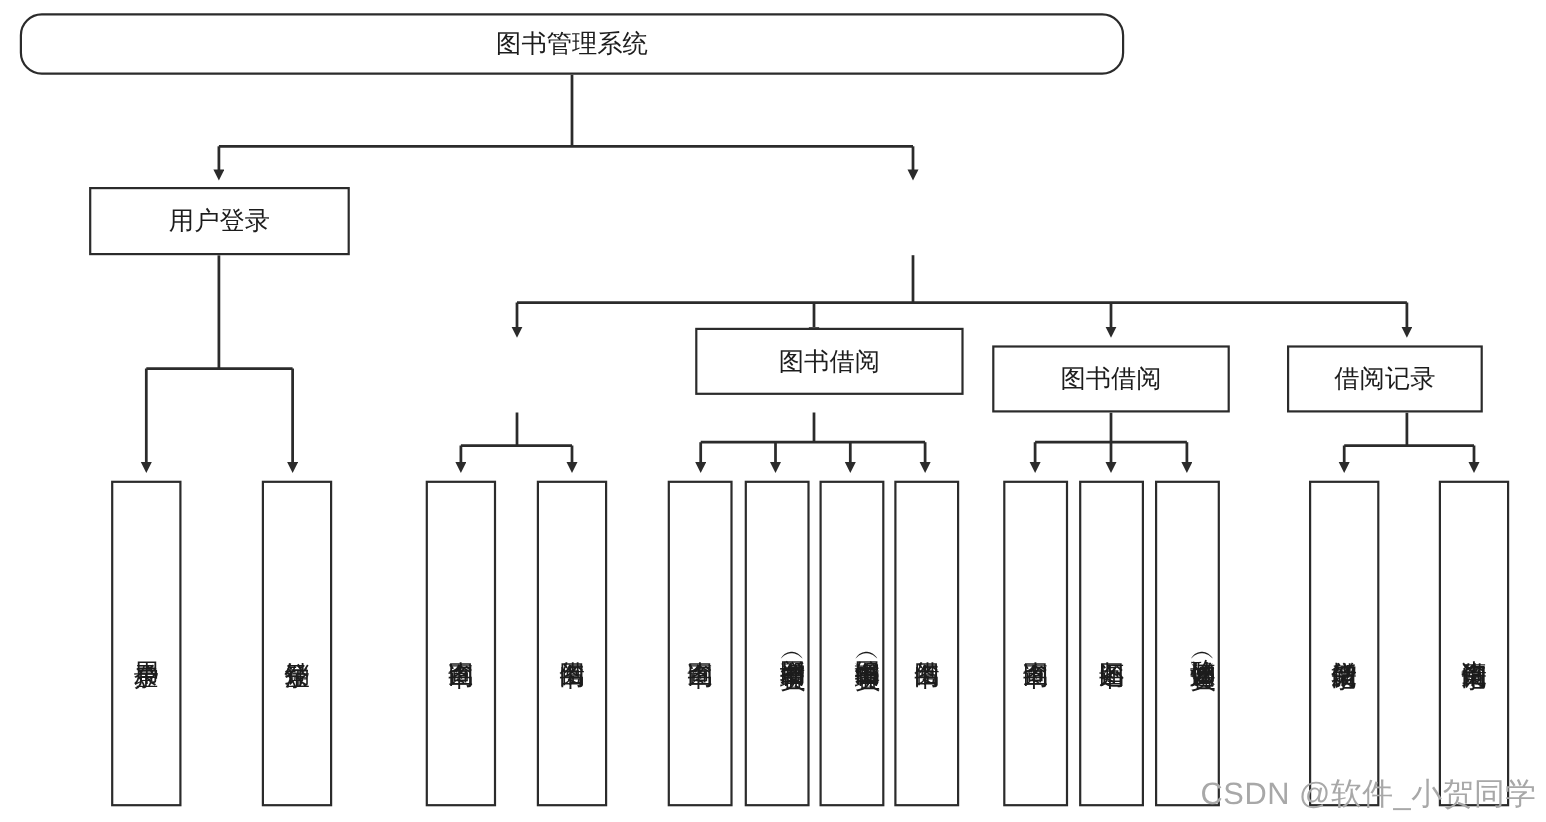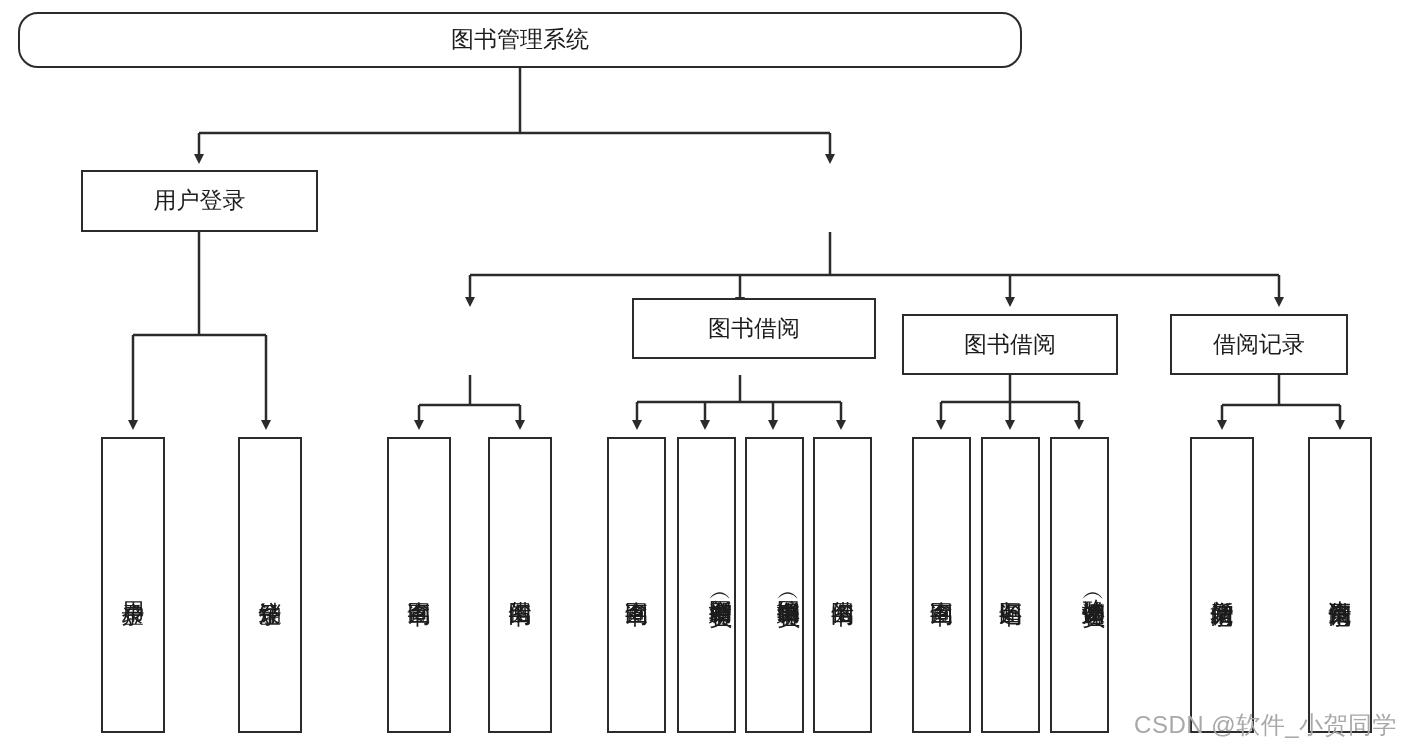--- a/index.html
+++ b/index.html
@@ -55,21 +55,21 @@
     justify-content: center;
   }
   .node .label {
     display: block;
     white-space: pre-line;
   }
   #watermark {
     position: absolute;
     right: 8px;
     bottom: 6px;
-    font-size: 24px;
+    font-size: 28px;
     color: #a8a8a8;
     letter-spacing: 0.5px;
     white-space: nowrap;
     font-family: "Liberation Sans", "DejaVu Sans", sans-serif;
   }
 </style>
 </head>
 <body>
 
 <div id="canvas">

